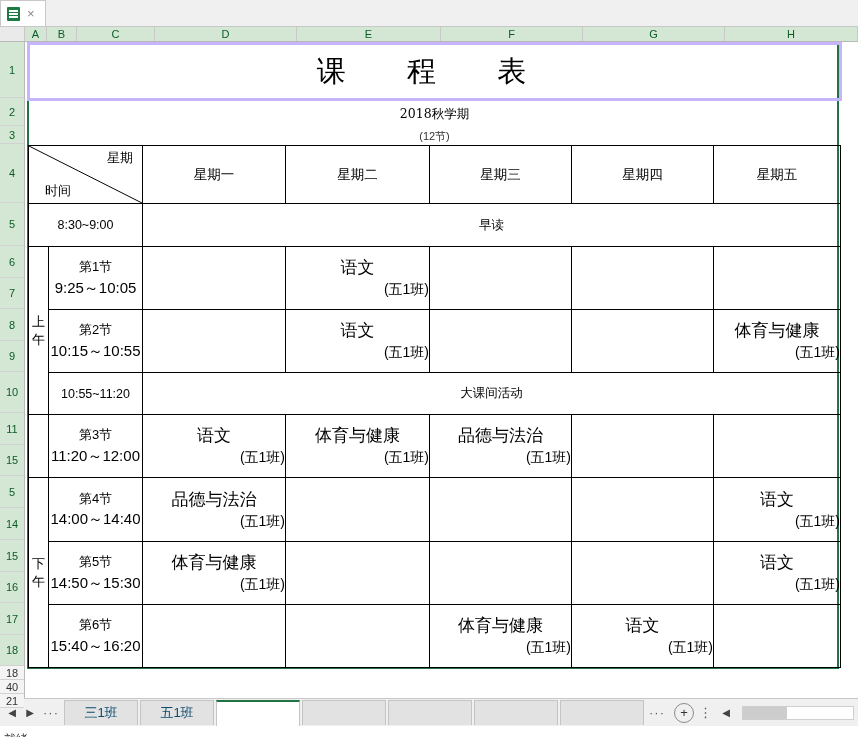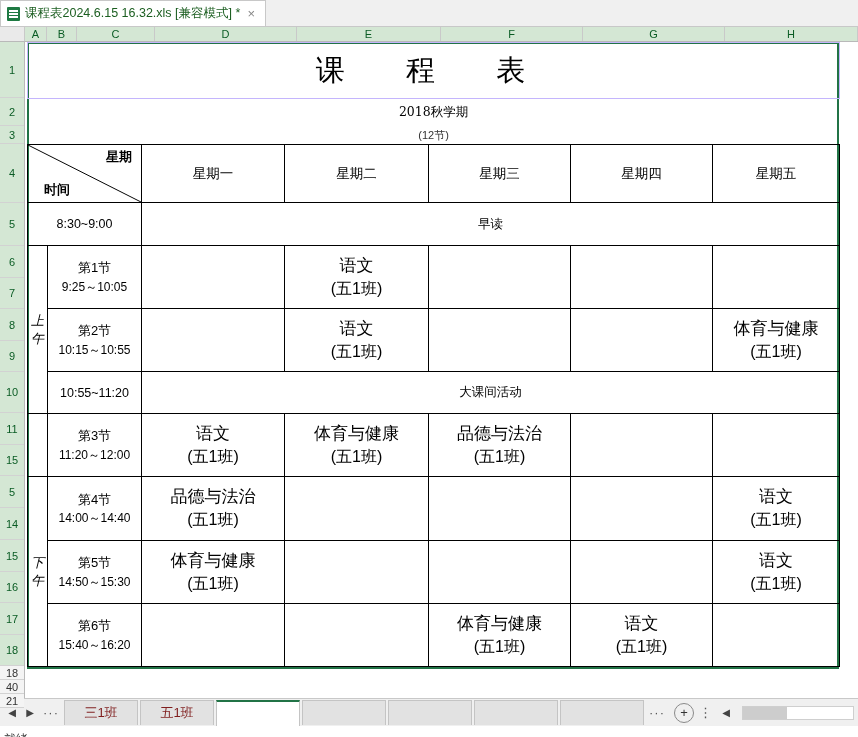--- a/index.html
+++ b/index.html
@@ -160,21 +160,20 @@
     text-align: right;
     height: 18px;
     padding-right: 4px;
     color: #333;
     margin-left: 17px;
   }
 
   .corner {
     position: relative;
     height: 58px;
-    font-weight: bold;
   }
   .corner .diag {
     position: absolute;
     left: 0; top: 0; width: 100%; height: 100%;
   }
   .corner .wk {
     position: absolute;
     right: 9px; top: 3px;
     font-size: 13px;
   }
@@ -184,36 +183,35 @@
     font-size: 13px;
   }
   .dayhead { font-size: 13.5px; }
 
   .period {
     width: 94px;
     font-size: 12.5px;
     line-height: 1.5;
   }
   .period .pname { font-size: 13px; }
-  .period .ptime { font-size: 12px; }
+  .period .ptime { font-size: 15px; }
   .single-time { font-size: 12.5px; }
 
   .band { font-size: 12.5px; height: 42px; }
 
   .subj {
     line-height: 1.35;
     margin-left: 36px;
   }
   .subj .s1 { font-size: 17px; }
-  .subj .s2 { font-size: 16px; }
+  .subj .s2 { font-size: 14px; text-align: right; }
 
   .ampm {
     width: 20px;
     font-size: 13px;
-    font-style: italic;
   }
 
   
   .sheetbar {
     height: 28px;
     background: #f0f0f0;
     border-top: 1px solid #c8c8c8;
     display: flex;
     align-items: center;
     gap: 2px;
@@ -229,21 +227,21 @@
     height: 24px;
     min-width: 52px;
     padding: 0 10px;
     display: flex;
     align-items: center;
     justify-content: center;
     font-size: 13px;
     background: #e2e2e2;
     border: 1px solid #c4c4c4;
     border-bottom: none;
-    color: #7f1d1d;
+    color: #0c4a6e;
   }
   .stab.active {
     background: #ffffff;
     border-top: 2px solid #217346;
     font-weight: bold;
   }
   .stab.blank { color: transparent; min-width: 62px; }
   .plus {
     width: 18px; height: 18px;
     border: 1px solid #8a8a8a;
@@ -276,21 +274,20 @@
     color: #333;
     background: #ffffff;
   }
 </style>
 </head>
 <body>
 
 <div class="tabbar">
   <div class="doc-tab">
     <span class="xls-ico"></span>
-    <span>课程表2024.6.15 16.32.xls [兼容模式] *</span>
     <span class="tab-close">×</span>
   </div>
 </div>
 
 <div class="colheads">
   <div class="ch" style="width:25px;background:#eaeaea;"></div>
   <div class="ch sel" style="width:22px">A</div>
   <div class="ch sel" style="width:30px">B</div>
   <div class="ch sel" style="width:78px">C</div>
   <div class="ch sel" style="width:142px">D</div>
@@ -335,21 +332,21 @@
         <col style="width:94px">
         <col style="width:143px">
         <col style="width:144px">
         <col style="width:142px">
         <col style="width:142px">
         <col style="width:127px">
       </colgroup>
 
       <tbody>
           <tr class="notitle">
-        <td class="title-cell" colspan="7" style="border:1px solid #c4b5fd;">课  程  表</td>
+        <td class="title-cell" colspan="7" style="border:3px solid #c4b5fd;">课  程  表</td>
       </tr>
 
       <tr class="notitle">
         <td class="sub-cell" colspan="7">2018秋学期</td>
       </tr>
 
       <tr class="notitle">
         <td class="note-cell" colspan="7">(12节)</td>
       </tr>
 

